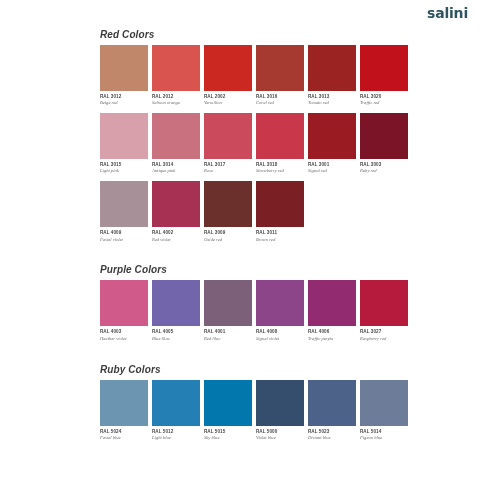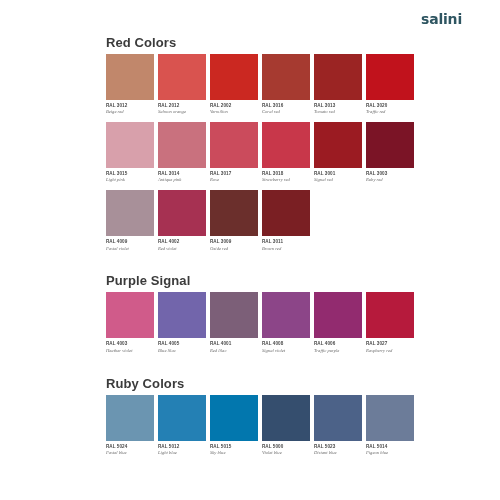--- a/index.html
+++ b/index.html
@@ -14,21 +14,21 @@
     background: #ffffff;
     font-family: "Liberation Sans", sans-serif;
     overflow: hidden;
     position: relative;
   }
 
   .page {
     width: 500px;
     height: 500px;
     position: relative;
-    padding: 6px;
+    padding: 0;
   }
 
   
   .brand-bar {
     height: 30px;
     position: relative;
   }
   .brand-logo {
     position: absolute;
     right: 32px;
@@ -44,26 +44,27 @@
   
   .sheet {
     padding-left: 100px;
     padding-right: 100px;
   }
   .section {
     margin-bottom: 0;
   }
   .section-title {
     font-family: "Liberation Sans", sans-serif;
-    font-size: 13px;
+    font-size: 10px;
     font-weight: 700;
     color: #3b3b3b;
     letter-spacing: 0.1px;
     margin: 0 0 5px 0;
     line-height: 1;
+    font-style: italic;
   }
 
   .swatch-row {
     display: flex;
     flex-direction: row;
     gap: 4px;
     margin-bottom: 7px;
   }
 
   .swatch-cell {
@@ -244,21 +245,21 @@
             <div class="chip"></div>
             <div class="chip-labels">
               <span class="chip-code"></span>
               <span class="chip-name"></span>
             </div>
           </div>
         </div>
       </div>
       <div style="height: 16px;"></div>
       <div class="section">
-        <div class="section-title">Purple Signal</div>
+        <div class="section-title">Purple Colors</div>
         <div class="swatch-row">
           <div class="swatch-cell">
             <div class="chip" style="background-color: rgb(208, 91, 138);"></div>
             <div class="chip-labels">
               <span class="chip-code">RAL 4003</span>
               <span class="chip-name">Heather violet</span>
             </div>
           </div>
           <div class="swatch-cell">
             <div class="chip" style="background-color: rgb(114, 101, 171);"></div>

